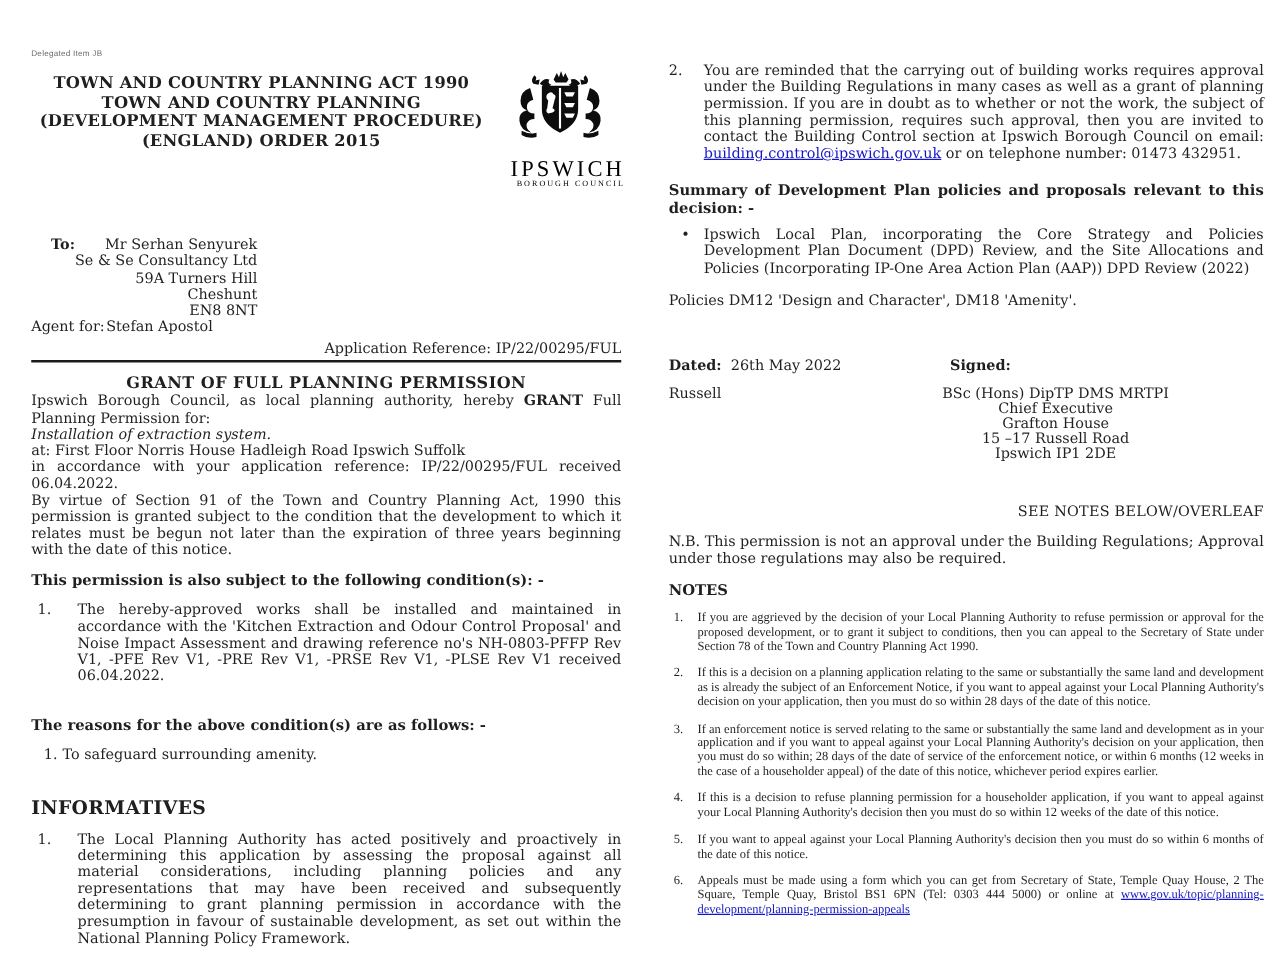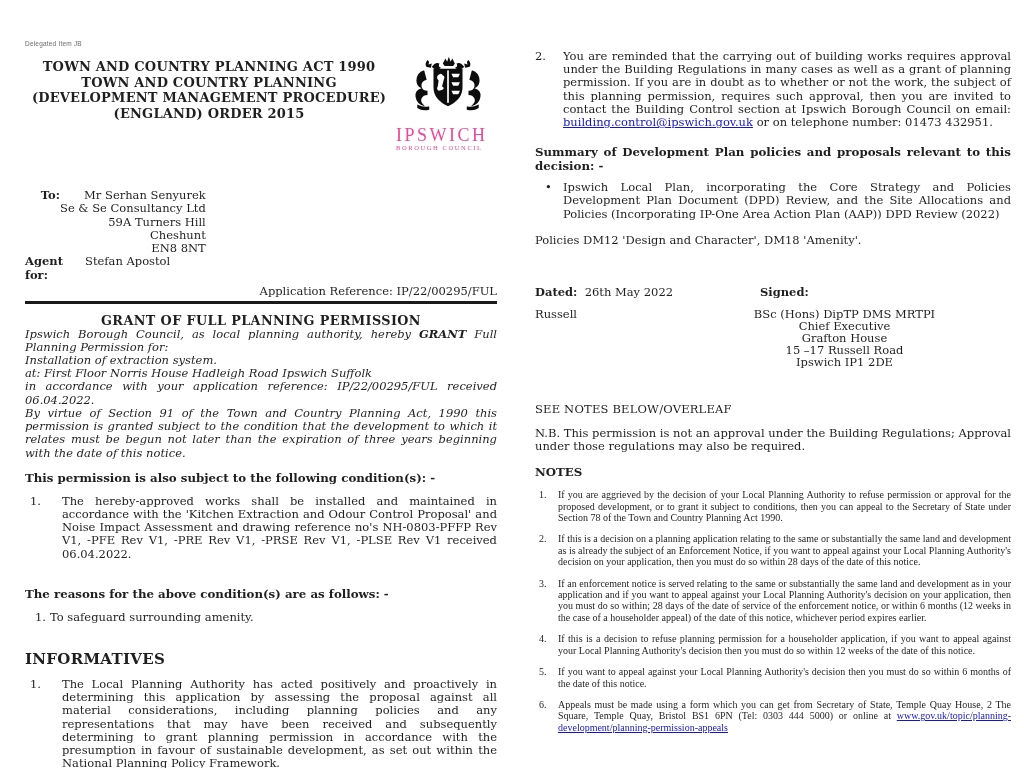--- a/index.html
+++ b/index.html
@@ -5,34 +5,34 @@
   html,body{margin:0;padding:0;background:#ffffff;}
   .page{position:relative;width:1024px;height:768px;background:#ffffff;overflow:hidden;
         font-family:"DejaVu Serif", serif;color:#1f1f1f;}
   .left-col{position:absolute;left:25px;top:40px;width:472px;}
   .right-col{position:absolute;left:535px;top:50px;width:476px;}
 
   .delegated{font-family:"Liberation Sans",sans-serif;font-size:6.5px;color:#6b6b6b;letter-spacing:.2px;}
 
   .head-row{position:relative;margin-top:12px;min-height:116px;}
   .title-block{width:368px;text-align:center;font-weight:bold;font-size:13px;line-height:15.5px;letter-spacing:.2px;}
-  .logo{position:absolute;left:371px;top:-4px;width:104px;text-align:left;color:#ec4899;}
+  .logo{position:absolute;left:371px;top:-4px;width:104px;text-align:right;color:#000000;}
   .logo-name{font-size:18px;letter-spacing:2.5px;line-height:18px;margin-top:1px;font-family:"Liberation Serif",serif;}
   .logo-sub{font-size:6.5px;letter-spacing:1.6px;line-height:8px;font-family:"Liberation Serif",serif;}
 
   .to-block{margin-top:14px;font-size:11.5px;line-height:13.3px;display:flex;text-align:right;}
   .to-label{font-weight:bold;width:35px;}
   .agent-row{font-size:11.5px;line-height:13.3px;display:flex;}
-  .agent-label{font-weight:bold;width:60px;}
+  .agent-label{font-weight:normal;width:60px;}
   .app-ref{text-align:right;font-size:11.5px;margin-top:2px;}
   .rule{height:2.6px;background:#1a1a1a;margin-top:3px;}
 
   .grant-head{text-align:center;font-weight:bold;font-size:12.8px;letter-spacing:.4px;margin-top:9px;}
   p.body{font-size:11.5px;line-height:13.2px;text-align:justify;margin:0 0 0 0;}
-  .mt{margin-top:10px;font-style:italic;}
+  .mt{margin-top:10px;}
   .italic{font-style:italic;}
   b.inline{font-weight:bold;}
   .subhead{font-weight:bold;font-size:11.8px;margin-top:11px;}
   .num-item{display:flex;font-size:11.5px;line-height:13.2px;margin-top:10px;}
   .num-item .num{flex:0 0 37px;padding-left:5px;box-sizing:border-box;}
   .num-item .txt{flex:1;text-align:justify;}
   .reason-item .num{flex:0 0 25px;padding-left:10px;}
   .caps-head{font-weight:bold;font-size:15px;margin-top:17px;letter-spacing:.3px;}
 
   
@@ -46,21 +46,21 @@
   .bullet-item .txt{flex:1;text-align:justify;}
   .policies{font-size:11.5px;margin-top:12px;}
 
   .dated-row{display:flex;font-size:11.5px;margin-top:38px;}
   .dated-left{width:225px;}
   .bold{font-weight:bold;}
   .sig-row{display:flex;font-size:11.5px;line-height:12px;margin-top:9px;}
   .sig-name{width:143px;text-align:left;padding-right:0;}
   .sig-cred{flex:1;text-align:center;}
 
-  .see-notes{font-size:11.5px;margin-top:34px;letter-spacing:.2px;}
+  .see-notes{font-size:11.5px;margin-top:34px;letter-spacing:.2px;text-align:right;}
   .nb{font-size:11.5px;line-height:13.2px;text-align:justify;margin-top:11px;}
   .notes-head{font-weight:bold;font-size:11.8px;margin-top:12px;}
   .note-item{display:flex;font-family:"Liberation Serif",serif;font-size:10px;line-height:11.4px;margin-top:10px;}
   .note-item .num{flex:0 0 23px;padding-left:4px;box-sizing:border-box;}
   .note-item .txt{flex:1;text-align:justify;}
 
   
   .crest{display:block;margin:0 auto;}
 </style>
 </head>

